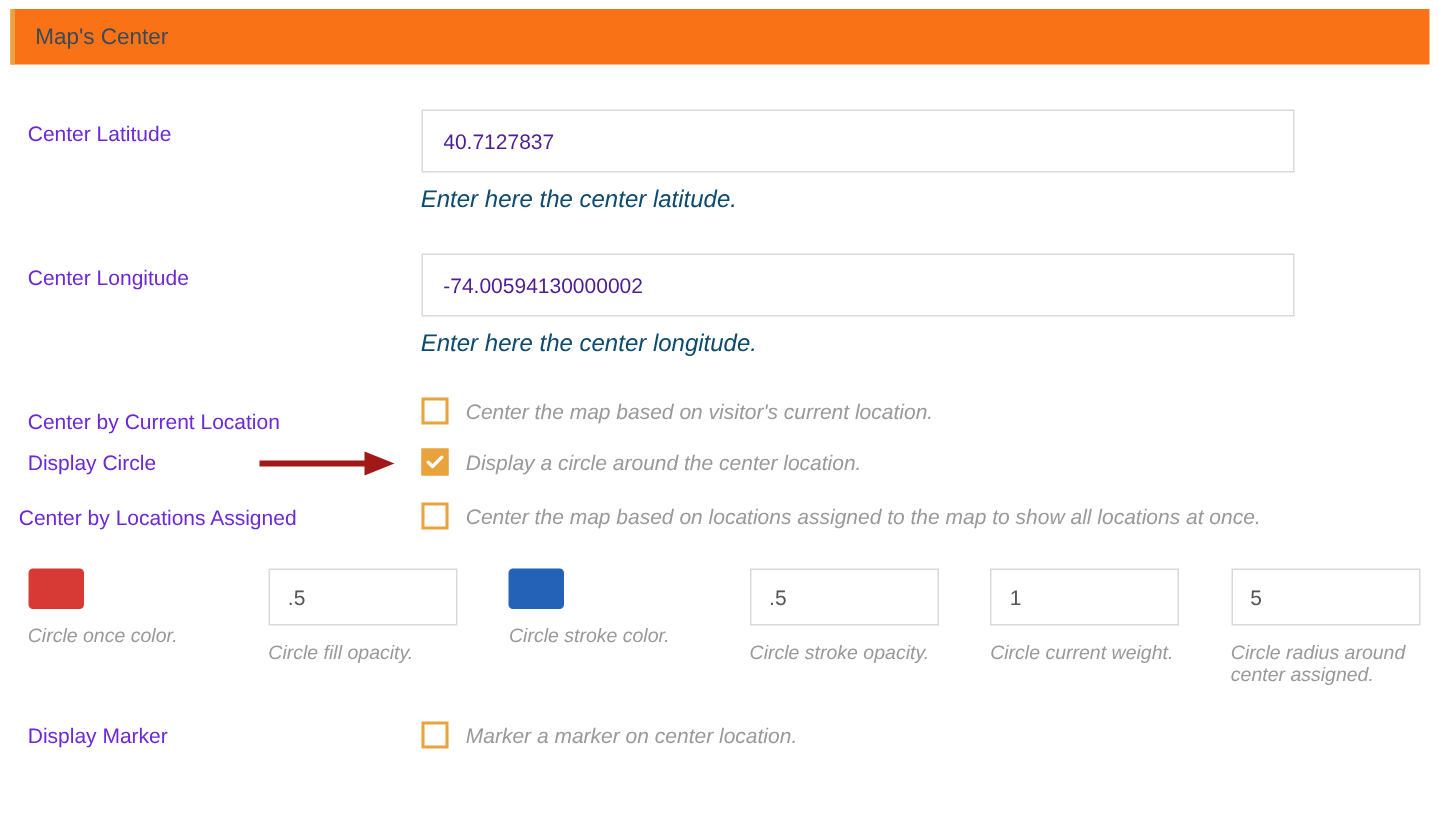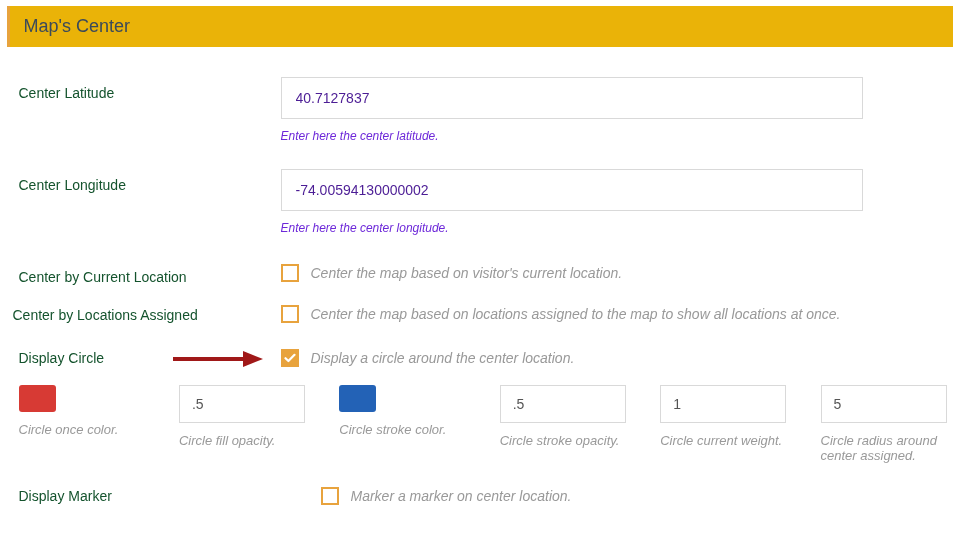--- a/index.html
+++ b/index.html
@@ -10,60 +10,60 @@
     font-size: 14px;
     color: #444;
     background: #fff;
     width: 959px;
   }
   .panel {
     width: 946px;
     margin: 6px auto 0 auto;
   }
   .panel-header {
-    background: #eab308;
+    background: #f97316;
     border-left: 3px solid #e8a33d;
     padding: 10px 14px;
     color: #3b4a5a;
-    font-size: 18px;
+    font-size: 15px;
   }
   .form-body {
     padding: 30px 6px 14px 6px;
   }
   .row {
     display: flex;
     align-items: flex-start;
     margin-bottom: 26px;
   }
-  .row.tight { margin-bottom: 20px; align-items: center; }
+  .row.tight { margin-bottom: 10px; }
   .label-col {
     width: 268px;
     padding-top: 8px;
     padding-left: 6px;
-    color: #14532d;
+    color: #6d28d9;
     font-size: 14px;
   }
   .field-col {
     flex: 1;
     min-width: 0;
   }
   .text-input {
     width: 582px;
     height: 42px;
     border: 1px solid #d9d9d9;
     padding: 0 14px;
     font-size: 14px;
     color: #4c1d95;
     outline: none;
   }
   .help {
     margin-top: 10px;
     font-style: italic;
-    color: #6d28d9;
-    font-size: 12px;
+    color: #0c4a6e;
+    font-size: 16px;
   }
   .check-line {
     display: flex;
     align-items: center;
     gap: 12px;
   }
   .chk {
     width: 18px;
     height: 18px;
     border: 2px solid #e8a33d;
@@ -155,32 +155,20 @@
       <div class="field-col">
         <div class="check-line">
           <span class="chk">
             
           </span>
           <span class="check-text">Center the map based on visitor's current location.</span>
         </div>
       </div>
     </div>
 
-    <div class="row">
-      <div class="label-col multi" style="padding-left:0;">Center by Locations Assigned</div>
-      <div class="field-col">
-        <div class="check-line">
-          <span class="chk">
-            
-          </span>
-          <span class="check-text">Center the map based on locations assigned to the map to show all locations at once.</span>
-        </div>
-      </div>
-    </div>
-
     <div class="row" style="margin-bottom:18px;">
       <div class="label-col relpos" style="padding-top:1px;">
         <span>Display Circle</span>
         <span class="arrow">
           <svg width="92" height="20" viewBox="0 0 92 20">
             <line x1="2" y1="10" x2="74" y2="10" stroke="#a01818" stroke-width="4"></line>
             <polygon points="72,2 92,10 72,18" fill="#a01818"></polygon>
           </svg>
         </span>
       </div>
@@ -189,20 +177,32 @@
           <span class="chk checked">
             <svg width="12" height="12" viewBox="0 0 12 12">
                 <path d="M1.5 6.2 L4.4 9 L10.5 2.8" stroke="#fff" stroke-width="2.2" fill="none" stroke-linecap="round" stroke-linejoin="round"></path>
               </svg>
           </span>
           <span class="check-text">Display a circle around the center location.</span>
         </div>
       </div>
     </div>
 
+    <div class="row">
+      <div class="label-col multi" style="padding-left:0;">Center by Locations Assigned</div>
+      <div class="field-col">
+        <div class="check-line">
+          <span class="chk">
+            
+          </span>
+          <span class="check-text">Center the map based on locations assigned to the map to show all locations at once.</span>
+        </div>
+      </div>
+    </div>
+
     <div class="circle-row">
 
       <div class="circle-item swatch-col">
         <div class="swatch" style="background:#d73a34;"></div>
         <div class="small-help">Circle once color.</div>
       </div>
 
       <div class="circle-item input-col">
         <input class="small-input" type="text" value=".5" style="">
         <div class="small-help">Circle fill opacity.</div>
@@ -223,21 +223,21 @@
         <div class="small-help">Circle current weight.</div>
       </div>
 
       <div class="circle-item" style="margin-right:0;">
         <input class="small-input" type="text" value="5" style="">
         <div class="small-help">Circle radius around center assigned.</div>
       </div>
 
     </div>
 
-    <div class="row" style="margin-bottom:6px;gap:40px;">
+    <div class="row" style="margin-bottom:6px;">
       <div class="label-col" style="padding-top:1px;">Display Marker</div>
       <div class="field-col">
         <div class="check-line">
           <span class="chk">
             
           </span>
           <span class="check-text">Marker a marker on center location.</span>
         </div>
       </div>
     </div>

